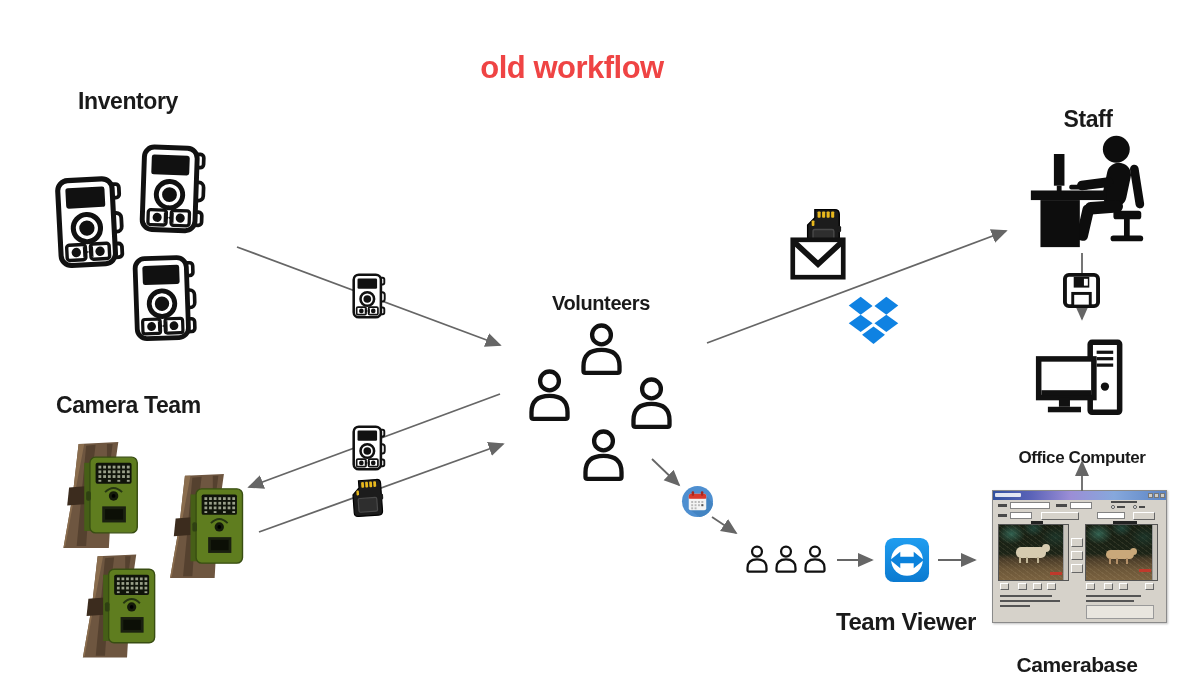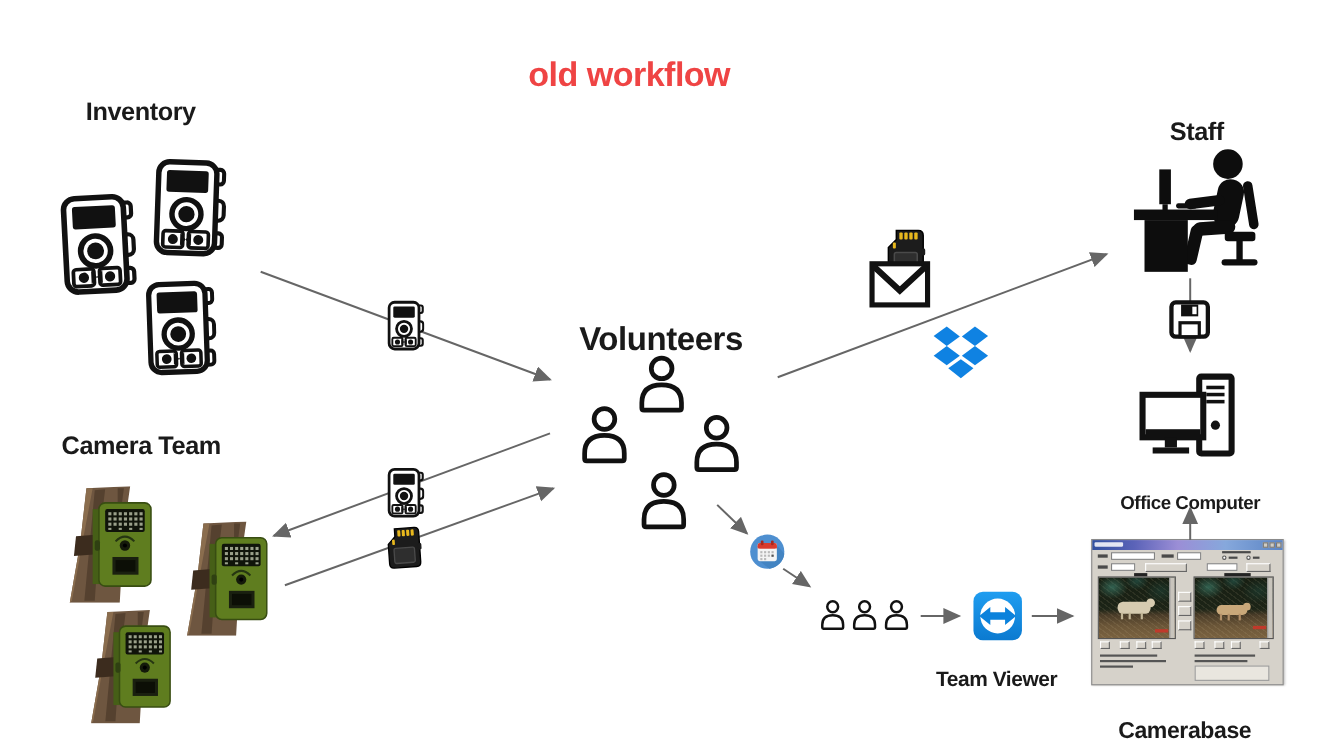--- a/index.html
+++ b/index.html
@@ -70,24 +70,24 @@
     <line x1="837" y1="560" x2="872" y2="560" marker-end="url(#ah)"></line>
     <line x1="938" y1="560" x2="975" y2="560" marker-end="url(#ah)"></line>
     <line x1="1082" y1="491" x2="1082" y2="462" marker-end="url(#ah)"></line>
     <line x1="1082" y1="253" x2="1082" y2="319" marker-end="url(#ah)"></line>
   </g>
 </svg>
 
 <div id="diagram-title">old workflow</div>
 <div class="label" style="left:78px;top:88px;font-size:23px">Inventory</div>
 <div class="label" style="left:56px;top:392px;font-size:23px">Camera Team</div>
-<div class="label centered" style="left:601px;top:270px;font-size:30px">Volunteers</div>
+<div class="label centered" style="left:601px;top:270px;font-size:20px">Volunteers</div>
 <div class="label centered" style="left:1088px;top:84px;font-size:23px">Staff</div>
 <div class="label centered" style="left:1082px;top:426px;font-size:17px">Office Computer</div>
-<div class="label centered" style="left:906px;top:586px;font-size:19px">Team Viewer</div>
+<div class="label centered" style="left:906px;top:586px;font-size:24px">Team Viewer</div>
 <div class="label centered" style="left:1077px;top:631px;font-size:21px">Camerabase</div>
 
 <div id="icon-layer" class="abs" style="left:0;top:0;z-index:2">
     <div style="position: absolute; left: 56px; top: 172px; width: 68px; height: 100px; transform: rotate(-3deg);">
       <svg viewBox="0 0 80 106" style="width: 100%; height: 100%;">
     <rect x="64" y="10" width="12" height="16" rx="4" fill="#fff" stroke="#111" stroke-width="4.5"></rect>
     <rect x="64" y="44" width="13" height="22" rx="6" fill="#fff" stroke="#111" stroke-width="4.5"></rect>
     <rect x="64" y="80" width="12" height="16" rx="4" fill="#fff" stroke="#111" stroke-width="4.5"></rect>
     <rect x="4" y="3" width="64" height="100" rx="12" fill="#fff" stroke="#111" stroke-width="6"></rect>
     <rect x="13" y="12" width="46" height="24" rx="3" fill="#111"></rect>

